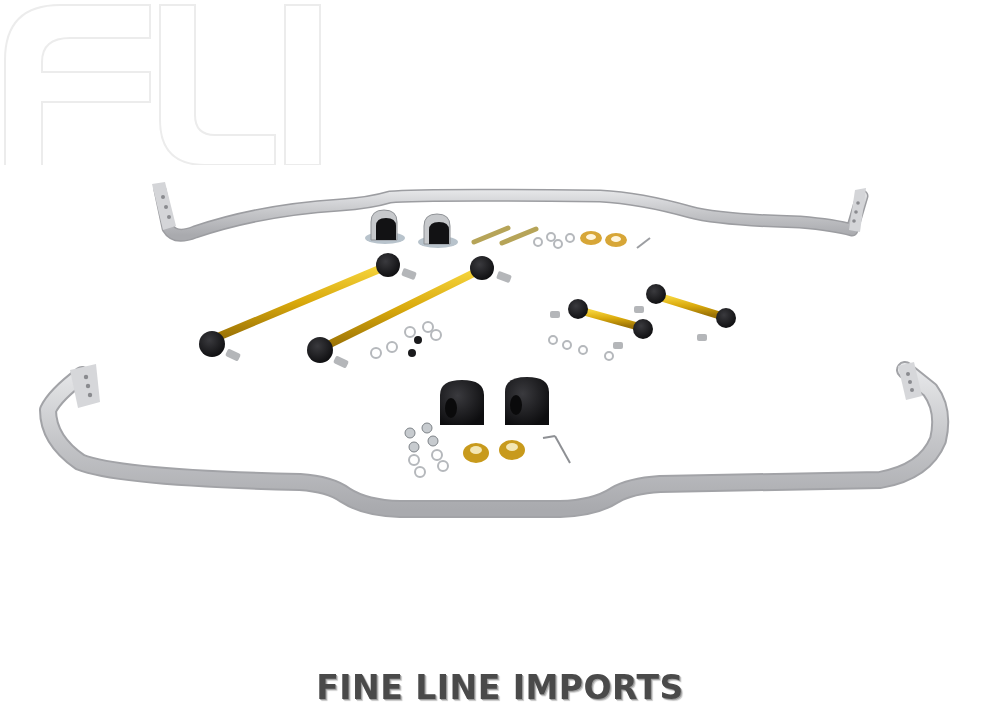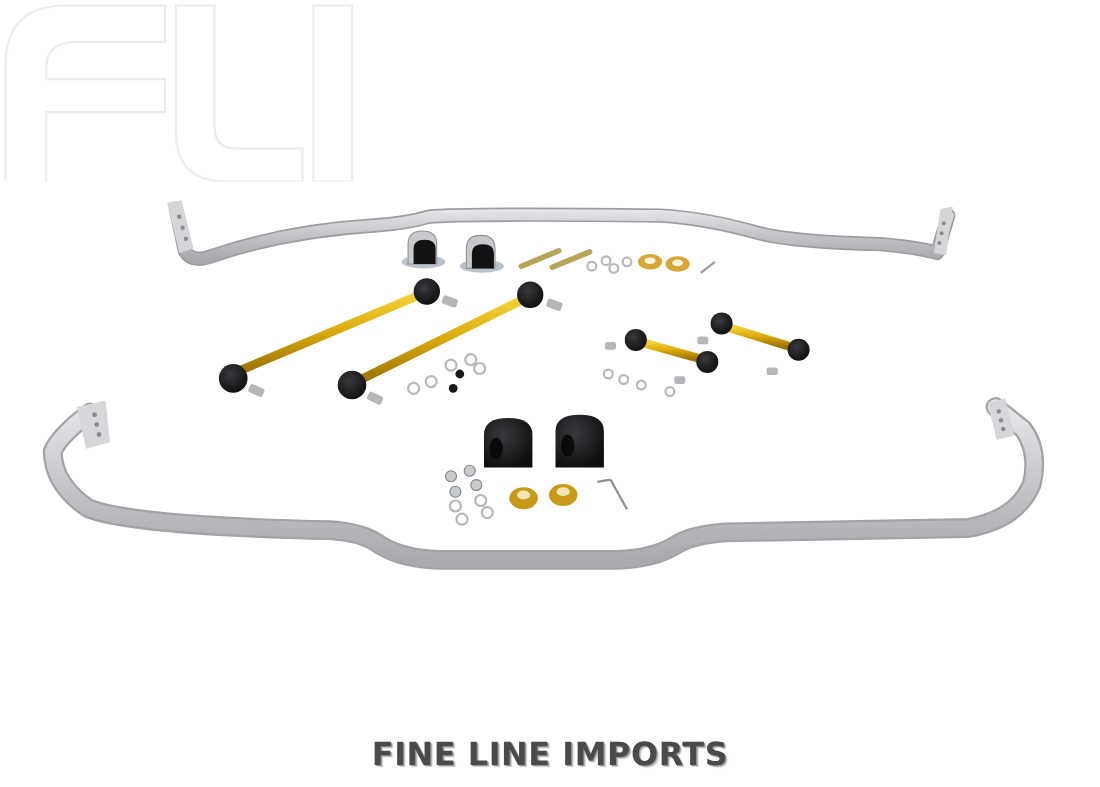--- a/index.html
+++ b/index.html
@@ -1,21 +1,21 @@
 <!DOCTYPE html>
 <html><head>
   <meta charset="utf-8">
   <style>
     html, body { margin: 0; padding: 0; background: #ffffff; }
     body { width: 1000px; height: 715px; position: relative; overflow: hidden; font-family: "DejaVu Sans", sans-serif; }
     .stage { position: absolute; left: 0; top: 0; width: 1000px; height: 715px; }
     .stage svg { position: absolute; left: 0; top: 0; }
     .brand {
       position: absolute; left: 0; width: 1000px; top: 668px; text-align: center;
-      font-family: "DejaVu Sans", sans-serif; font-weight: bold; font-size: 29px;
+      font-family: "DejaVu Sans", sans-serif; font-weight: bold; font-size: 33px;
       letter-spacing: 0.5px; color: #4a4a4a;
       text-shadow: 1px 1px 0 #9a9a9a, 2px 2px 1px #c8c8c8;
     }
     .watermark {
       position: absolute; left: 330px; top: 505px; width: 340px; height: 165px;
     }
   </style>
 </head>
 <body>
 

